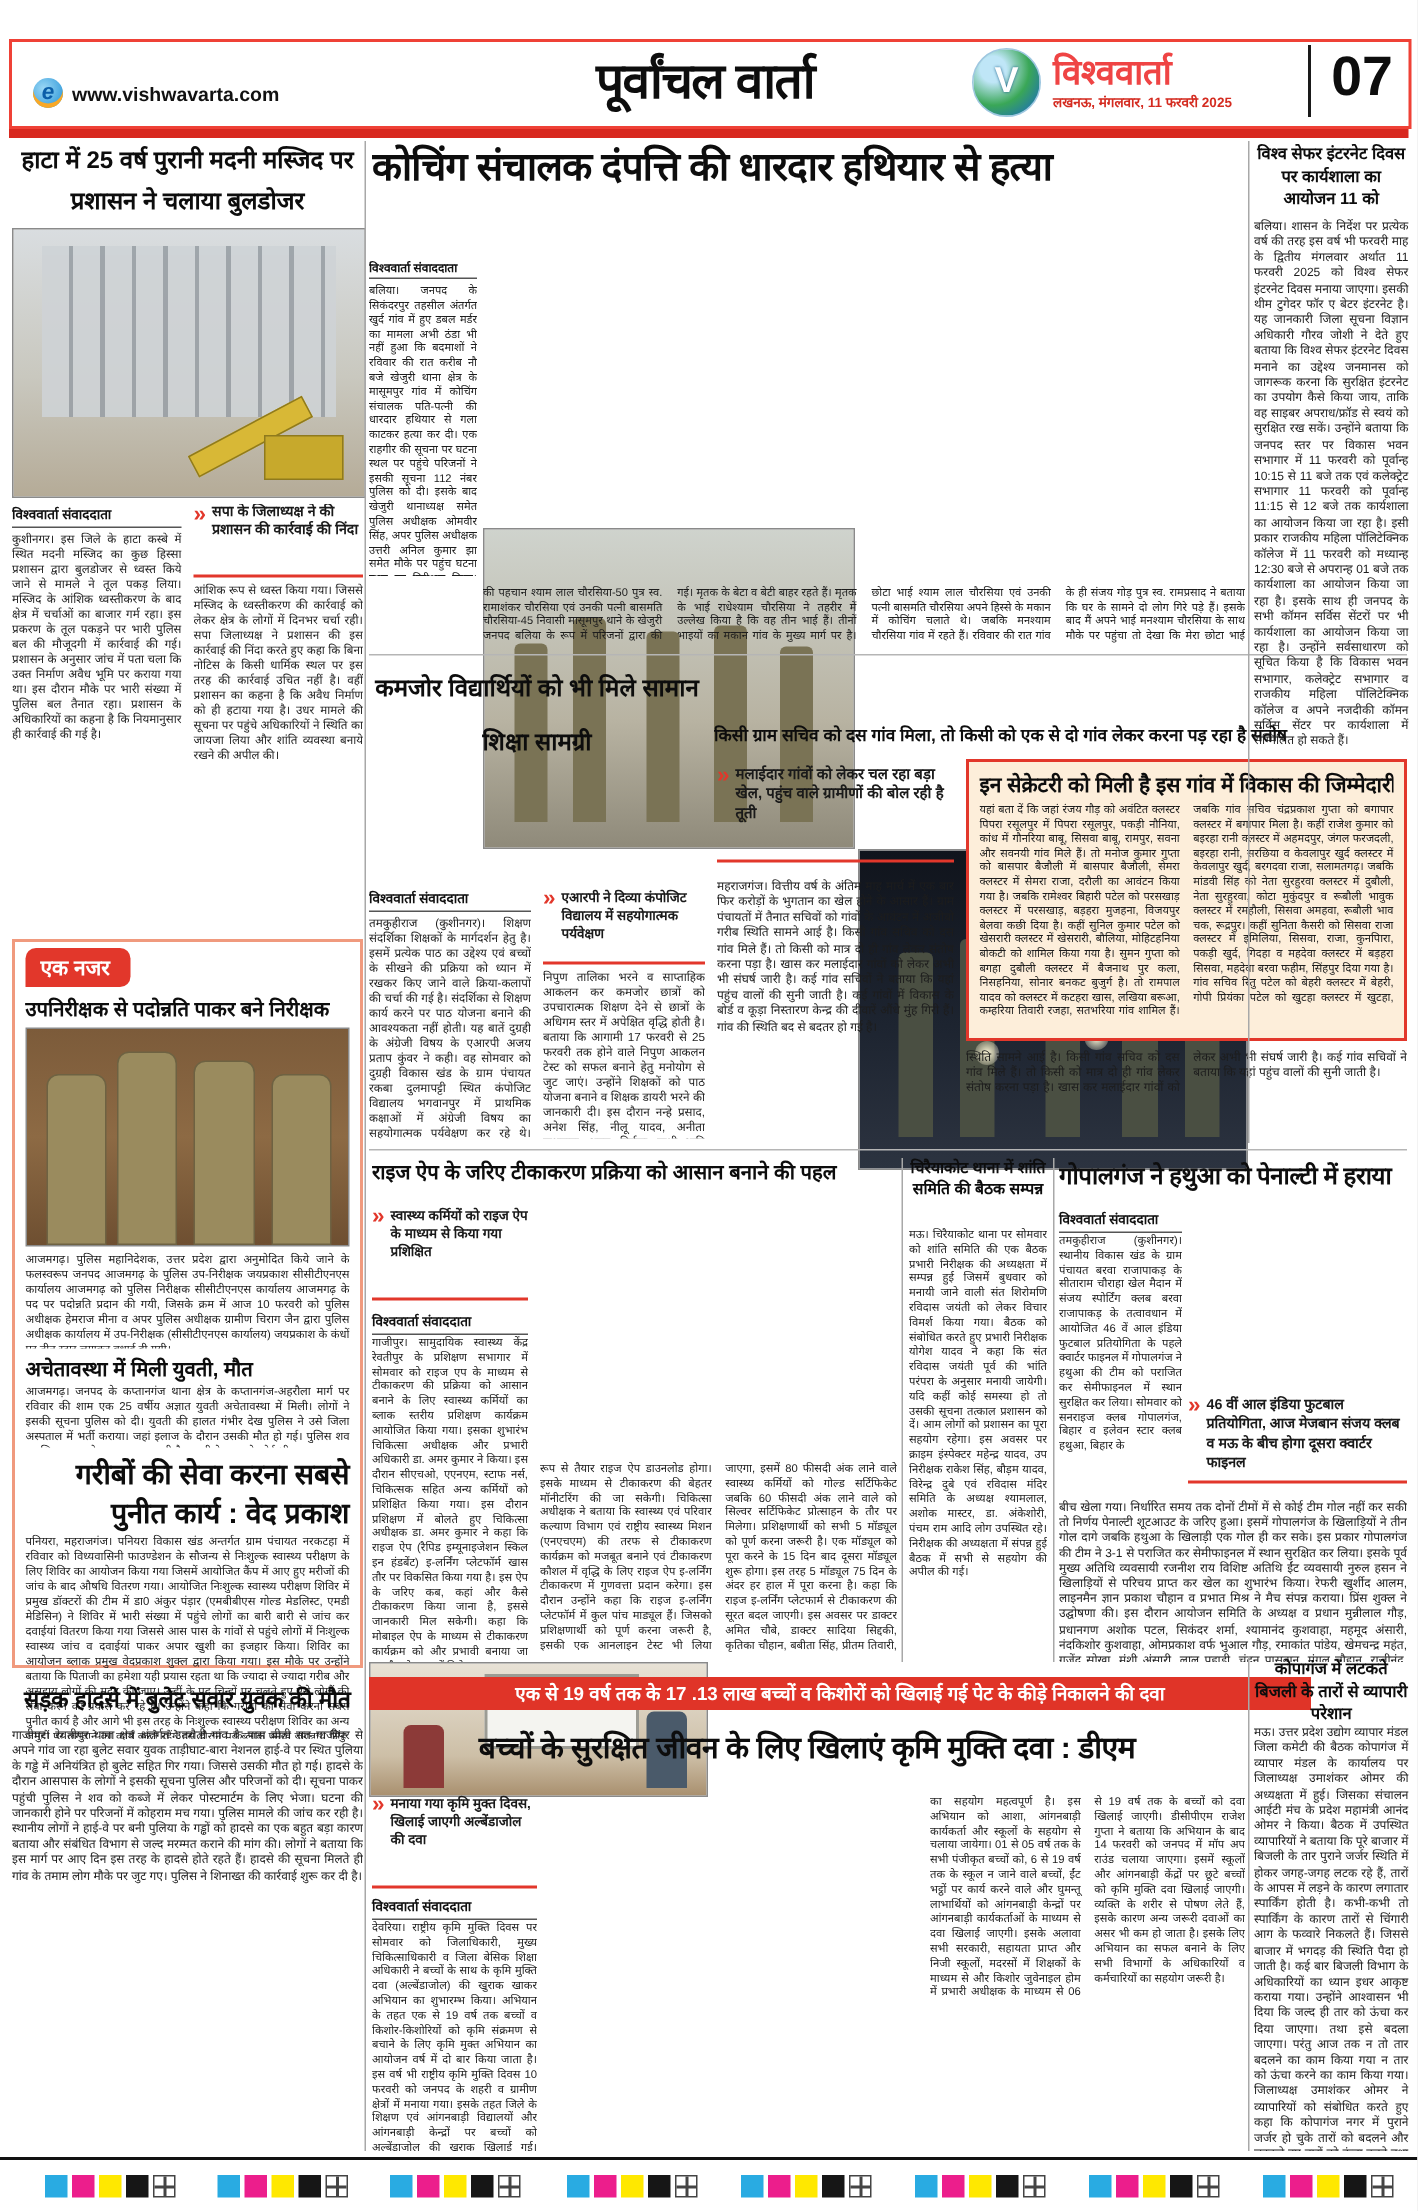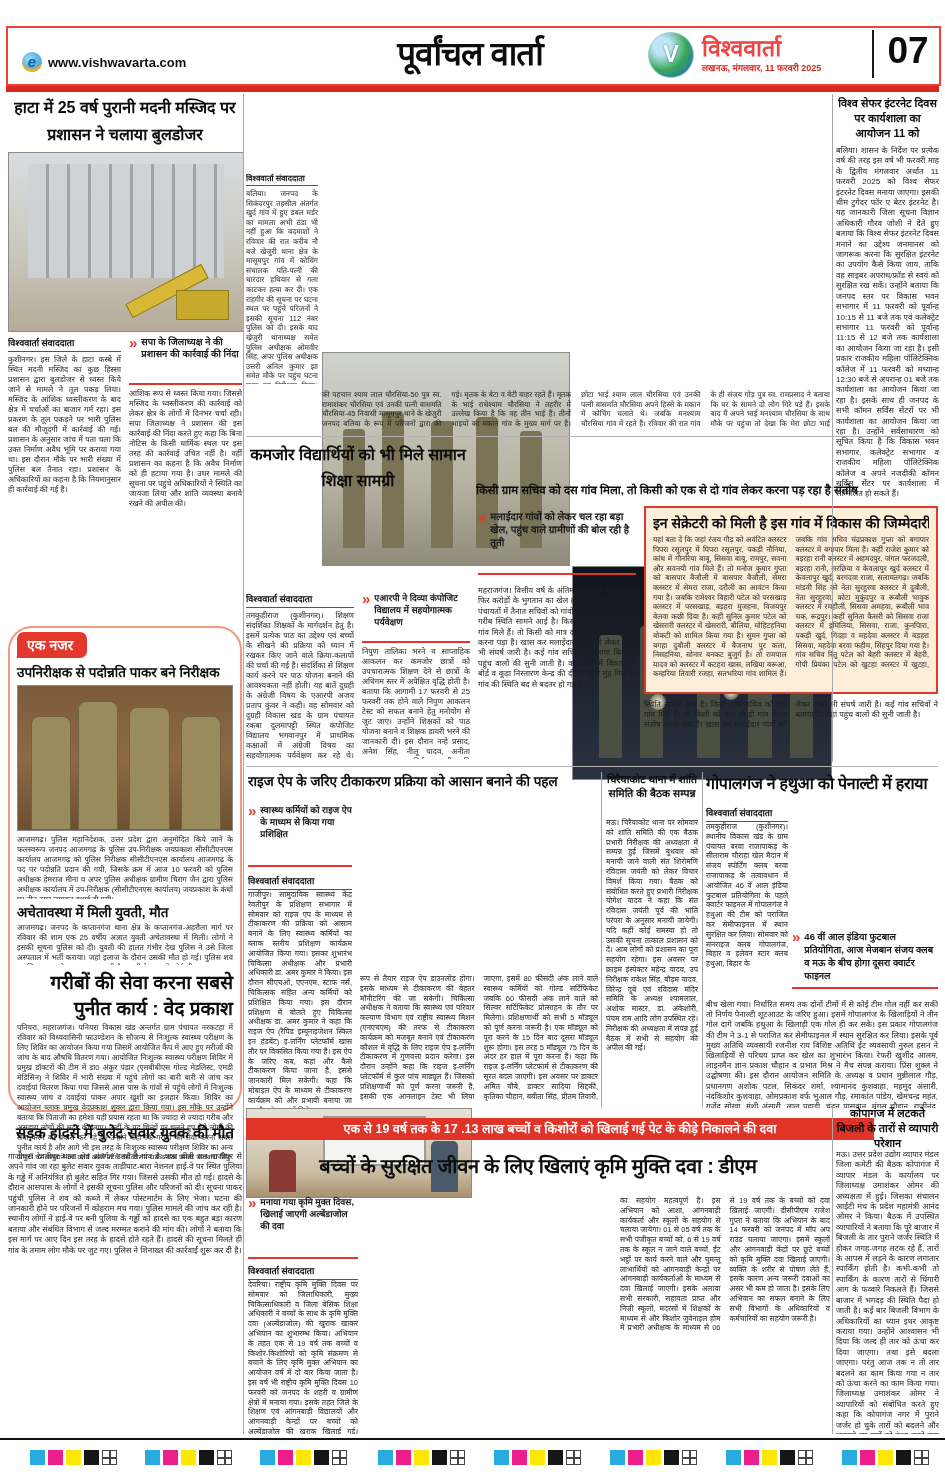--- a/index.html
+++ b/index.html
@@ -107,39 +107,40 @@
     </div>
     <div style="width:113px;">
       <div class="pq" style="height:42px;margin-bottom:4px;">
         <span class="mark">»</span>
         <span class="pq-t" style="font-size:9.5px;line-height:12px;">सपा के जिलाध्यक्ष ने की प्रशासन की कार्रवाई की निंदा</span>
       </div>
       <div class="body-txt" style="height:226px;">आंशिक रूप से ध्वस्त किया गया। जिससे मस्जिद के ध्वस्तीकरण की कार्रवाई को लेकर क्षेत्र के लोगों में दिनभर चर्चा रही। सपा जिलाध्यक्ष ने प्रशासन की इस कार्रवाई की निंदा करते हुए कहा कि बिना नोटिस के किसी धार्मिक स्थल पर इस तरह की कार्रवाई उचित नहीं है। वहीं प्रशासन का कहना है कि अवैध निर्माण को ही हटाया गया है। उधर मामले की सूचना पर पहुंचे अधिकारियों ने स्थिति का जायजा लिया और शांति व्यवस्था बनाये रखने की अपील की।</div>
     </div>
   </div>
 
-  <div class="abs eknajar" style="left:8px;top:626px;width:234px;height:486px;border-radius:24px;">
+  <div class="abs eknajar" style="left:8px;top:626px;width:234px;height:486px;">
     <div class="ek-tab">एक नजर</div>
     <div class="headline" style="font-size:13.5px;margin-top:5px;">उपनिरीक्षक से पदोन्नति पाकर बने निरीक्षक</div>
     <div class="photo ph-police" style="width:100%;height:146px;margin:4px 0;box-sizing:border-box;">
       <div class="fig" style="left:6%;"></div>
       <div class="fig" style="left:28%;height:88%;"></div>
       <div class="fig" style="left:52%;height:84%;"></div>
       <div class="fig" style="left:76%;"></div>
     </div>
     <div class="body-txt" style="height:64px;font-size:7.6px;">आजमगढ़। पुलिस महानिदेशक, उत्तर प्रदेश द्वारा अनुमोदित किये जाने के फलस्वरूप जनपद आजमगढ़ के पुलिस उप-निरीक्षक जयप्रकाश सीसीटीएनएस कार्यालय आजमगढ़ को पुलिस निरीक्षक सीसीटीएनएस कार्यालय आजमगढ़ के पद पर पदोन्नति प्रदान की गयी, जिसके क्रम में आज 10 फरवरी को पुलिस अधीक्षक हेमराज मीना व अपर पुलिस अधीक्षक ग्रामीण चिराग जैन द्वारा पुलिस अधीक्षक कार्यालय में उप-निरीक्षक (सीसीटीएनएस कार्यालय) जयप्रकाश के कंधों पर तीन स्टार लगाकर बधाई दी गयी।</div>
     <div class="headline" style="font-size:13.5px;margin-top:4px;">अचेतावस्था में मिली युवती, मौत</div>
     <div class="body-txt" style="height:42px;font-size:7.6px;margin-top:2px;">आजमगढ़। जनपद के कप्तानगंज थाना क्षेत्र के कप्तानगंज-अहरौला मार्ग पर रविवार की शाम एक 25 वर्षीय अज्ञात युवती अचेतावस्था में मिली। लोगों ने इसकी सूचना पुलिस को दी। युवती की हालत गंभीर देख पुलिस ने उसे जिला अस्पताल में भर्ती कराया। जहां इलाज के दौरान उसकी मौत हो गई। पुलिस शव का शिनाख्त करने का प्रयास कर रही है। युवती के पास से कोई भी सामान बरामद नहीं हुआ है।</div>
     <div class="headline" style="font-size:19px;margin-top:4px;text-align:right;">गरीबों की सेवा करना सबसे पुनीत कार्य : वेद प्रकाश</div>
     <div class="body-txt" style="height:136px;font-size:7.6px;margin-top:2px;">पनियरा, महराजगंज। पनियरा विकास खंड अन्तर्गत ग्राम पंचायत नरकटहा में रविवार को विध्यवासिनी फाउण्डेशन के सौजन्य से निःशुल्क स्वास्थ्य परीक्षण के लिए शिविर का आयोजन किया गया जिसमें आयोजित कैंप में आए हुए मरीजों की जांच के बाद औषधि वितरण गया। आयोजित निःशुल्क स्वास्थ्य परीक्षण शिविर में प्रमुख डॉक्टरों की टीम में डा0 अंकुर पंड़ार (एमबीबीएस गोल्ड मेडलिस्ट, एमडी मेडिसिन) ने शिविर में भारी संख्या में पहुंचे लोगों का बारी बारी से जांच कर दवाईयां वितरण किया गया जिससे आस पास के गांवों से पहुंचे लोगों में निःशुल्क स्वास्थ्य जांच व दवाईयां पाकर अपार खुशी का इजहार किया। शिविर का आयोजन ब्लाक प्रमुख वेदप्रकाश शुक्ल द्वारा किया गया। इस मौके पर उन्होंने बताया कि पिताजी का हमेशा यही प्रयास रहता था कि ज्यादा से ज्यादा गरीब और असहाय लोगों की मदद की जाए। उन्हीं के पद चिन्हों पर चलते हुए ऐसे लोगों की सेवा करने का प्रयास कर रहे हैं। उन्होंने कहा कि गरीबों की सेवा करना सबसे पुनीत कार्य है और आगे भी इस तरह के निःशुल्क स्वास्थ्य परीक्षण शिविर का अन्य जगहों पर लगवाने का कार्य करते रहेंगे इस दौरान पूर्व ब्लाक प्रमुख जगन्नाथ सिंह, पूर्व प्रधान विरेन्द्र सिंह, दिव्य प्रकाश शुक्ल, भगहू निषाद, हरिवंश निषाद, सूर्यनाथ, रामजतन निषाद, सन्तोष सिंह सहित तमाम अन्य लोग मौजूद रहे।</div>
   </div>
 
   <div class="abs headline center nowrap" style="left:8px;top:1122px;width:234px;height:24px;font-size:15px;">सड़क हादसे में बुलेट सवार युवक की मौत</div>
   <div class="abs body-txt" style="left:8px;top:1152px;width:234px;height:282px;font-size:8px;line-height:10.4px;">गाजीपुर। रेवतीपुर थाना क्षेत्र अंतर्गत उतरौती गांव के पास बीती रात गाजीपुर से अपने गांव जा रहा बुलेट सवार युवक ताड़ीघाट-बारा नेशनल हाई-वे पर स्थित पुलिया के गड्ढे में अनियंत्रित हो बुलेट सहित गिर गया। जिससे उसकी मौत हो गई। हादसे के दौरान आसपास के लोगों ने इसकी सूचना पुलिस और परिजनों को दी। सूचना पाकर पहुंची पुलिस ने शव को कब्जे में लेकर पोस्टमार्टम के लिए भेजा। घटना की जानकारी होने पर परिजनों में कोहराम मच गया। पुलिस मामले की जांच कर रही है। स्थानीय लोगों ने हाई-वे पर बनी पुलिया के गड्ढों को हादसे का एक बहुत बड़ा कारण बताया और संबंधित विभाग से जल्द मरम्मत कराने की मांग की। लोगों ने बताया कि इस मार्ग पर आए दिन इस तरह के हादसे होते रहते हैं। हादसे की सूचना मिलते ही गांव के तमाम लोग मौके पर जुट गए। पुलिस ने शिनाख्त की कार्रवाई शुरू कर दी है।</div>
 
+  <div class="abs headline nowrap" style="left:248px;top:92px;width:582px;height:46px;font-size:26px;letter-spacing:-0.5px;">कोचिंग संचालक दंपत्ति की धारदार हथियार से हत्या</div>
 
   <div class="abs" style="left:246px;top:172px;width:72px;height:212px;overflow:hidden;">
     <div class="byline" style="font-size:8px;">विश्ववार्ता संवाददाता</div>
     <div class="body-txt" style="height:196px;font-size:7.4px;line-height:9.6px;">बलिया। जनपद के सिकंदरपुर तहसील अंतर्गत खुर्द गांव में हुए डबल मर्डर का मामला अभी ठंडा भी नहीं हुआ कि बदमाशों ने रविवार की रात करीब नौ बजे खेजुरी थाना क्षेत्र के मासूमपुर गांव में कोचिंग संचालक पति-पत्नी की धारदार हथियार से गला काटकर हत्या कर दी। एक राहगीर की सूचना पर घटना स्थल पर पहुंचे परिजनों ने इसकी सूचना 112 नंबर पुलिस को दी। इसके बाद खेजुरी थानाध्यक्ष समेत पुलिस अधीक्षक ओमवीर सिंह, अपर पुलिस अधीक्षक उत्तरी अनिल कुमार झा समेत मौके पर पहुंच घटना स्थल का निरीक्षण किया। वहीं दंपति के शवों को कब्जे में लेकर पोस्टमार्टम के लिए जिला अस्पताल भेज दिया। इस मामले में पुलिस ने मृतक के भाई राधेश्याम चौरसिया की तहरीर पर अज्ञात के विरूद्ध मुकदमा दर्ज कर कार्रवाई शुरू कर दी है। घटना का कारण अभी तक पता नहीं चल सका है। उधर मृतक</div>
   </div>
   <div class="abs photo ph-day" style="left:322px;top:172px;width:246px;height:212px;">
     <div class="fig" style="left:8%;"></div>
     <div class="fig" style="left:24%;height:64%;"></div>
     <div class="fig" style="left:44%;height:60%;"></div>
     <div class="fig" style="left:62%;height:62%;"></div>
@@ -151,21 +152,21 @@
     <div class="fig" style="left:48%;height:66%;"></div>
     <div class="fig" style="left:68%;height:60%;"></div>
     <div class="fig" style="left:84%;height:64%;"></div>
     <div class="glow" style="left:30%;top:60%;"></div>
     <div class="glow" style="left:58%;top:55%;"></div>
   </div>
   <div class="abs cols4 body-txt" style="left:322px;top:390px;width:508px;height:42px;font-size:7.4px;line-height:9.6px;">की पहचान श्याम लाल चौरसिया-50 पुत्र स्व. रामाशंकर चौरसिया एवं उनकी पत्नी बासमति चौरसिया-45 निवासी मासूमपुर थाने के खेजुरी जनपद बलिया के रूप में परिजनों द्वारा की गई। मृतक के बेटा व बेटी बाहर रहते हैं। मृतक के भाई राधेश्याम चौरसिया ने तहरीर में उल्लेख किया है कि वह तीन भाई हैं। तीनों भाइयों का मकान गांव के मुख्य मार्ग पर है। छोटा भाई श्याम लाल चौरसिया एवं उनकी पत्नी बासमति चौरसिया अपने हिस्से के मकान में कोचिंग चलाते थे। जबकि मनश्याम चौरसिया गांव में रहते हैं। रविवार की रात गांव के ही संजय गोड़ पुत्र स्व. रामप्रसाद ने बताया कि घर के सामने दो लोग गिरे पड़े हैं। इसके बाद मैं अपने भाई मनश्याम चौरसिया के साथ मौके पर पहुंचा तो देखा कि मेरा छोटा भाई श्याम लाल चौरसिया व बहू बासमति देवी खून से लथपथ जमीन पड़े हुए हैं। जिनकी हत्या अज्ञात व्यक्ति द्वारा किया गया है। इसके बाद 112 नंबर पुलिस को सूचना दिया गया। सूचना मिलते ही खेजुरी थानाध्यक्ष मय फोर्स के साथ मौके पर पहुंच गई और घटना के बारे में उच्चाधिकारियों को अवगत कराया। इस मामले में पुलिस ने भारतीय न्याय संहिता (बीएनएस) 2023-103 के तहत मुकदमा दर्ज कर कार्रवाई शुरू कर दिया है। इस बाबत पुलिस अधीक्षक ओमवीर सिंह ने बताया कि रविवार की रात 112 को सूचना मिली कि सड़क के किनारे दो शव पड़े हुए हैं। जब खेजुरी व सिकंदरपुर थानाध्यक्ष मौके पर पहुंचे तो देखा कि श्याम लाल व उनकी पत्नी बासमति का शव है। इसमें मुकदमा दर्ज कर कार्रवाई टीम गठित कर की जा रही है। साथ में फोरेंसिक व स्वाट टीम भी लगाई गई है।</div>
 
   <div class="abs hline" style="left:246px;top:436px;width:692px;"></div>
 
-  <div class="abs headline center" style="left:248px;top:442px;width:220px;height:54px;font-size:16px;line-height:26px;">कमजोर विद्यार्थियों को भी मिले सामान शिक्षा सामग्री</div>
+  <div class="abs headline center" style="left:248px;top:442px;width:220px;height:54px;font-size:16px;line-height:36px;">कमजोर विद्यार्थियों को भी मिले सामान शिक्षा सामग्री</div>
   <div class="abs photo ph-class" style="left:246px;top:500px;width:224px;height:88px;">
     <div class="board"></div>
     <div class="fig" style="left:10%;"></div>
     <div class="fig" style="left:82%;height:58%;background:#4a5a6a;"></div>
   </div>
   <div class="abs" style="left:246px;top:592px;width:224px;height:170px;display:flex;gap:8px;overflow:hidden;">
     <div style="width:108px;">
       <div class="byline">विश्ववार्ता संवाददाता</div>
       <div class="body-txt" style="height:148px;">तमकुहीराज (कुशीनगर)। शिक्षण संदर्शिका शिक्षकों के मार्गदर्शन हेतु है। इसमें प्रत्येक पाठ का उद्देश्य एवं बच्चों के सीखने की प्रक्रिया को ध्यान में रखकर किए जाने वाले क्रिया-कलापों की चर्चा की गई है। संदर्शिका से शिक्षण कार्य करने पर पाठ योजना बनाने की आवश्यकता नहीं होती। यह बातें दुग्रही के अंग्रेजी विषय के एआरपी अजय प्रताप कुंवर ने कही। वह सोमवार को दुग्रही विकास खंड के ग्राम पंचायत रकबा दुलमापट्टी स्थित कंपोजिट विद्यालय भगवानपुर में प्राथमिक कक्षाओं में अंग्रेजी विषय का सहयोगात्मक पर्यवेक्षण कर रहे थे। उन्होंने कहा कि निपुण लक्ष्य एप से नियमित आकलन करने, निर्धारित रूप से</div>
     </div>

